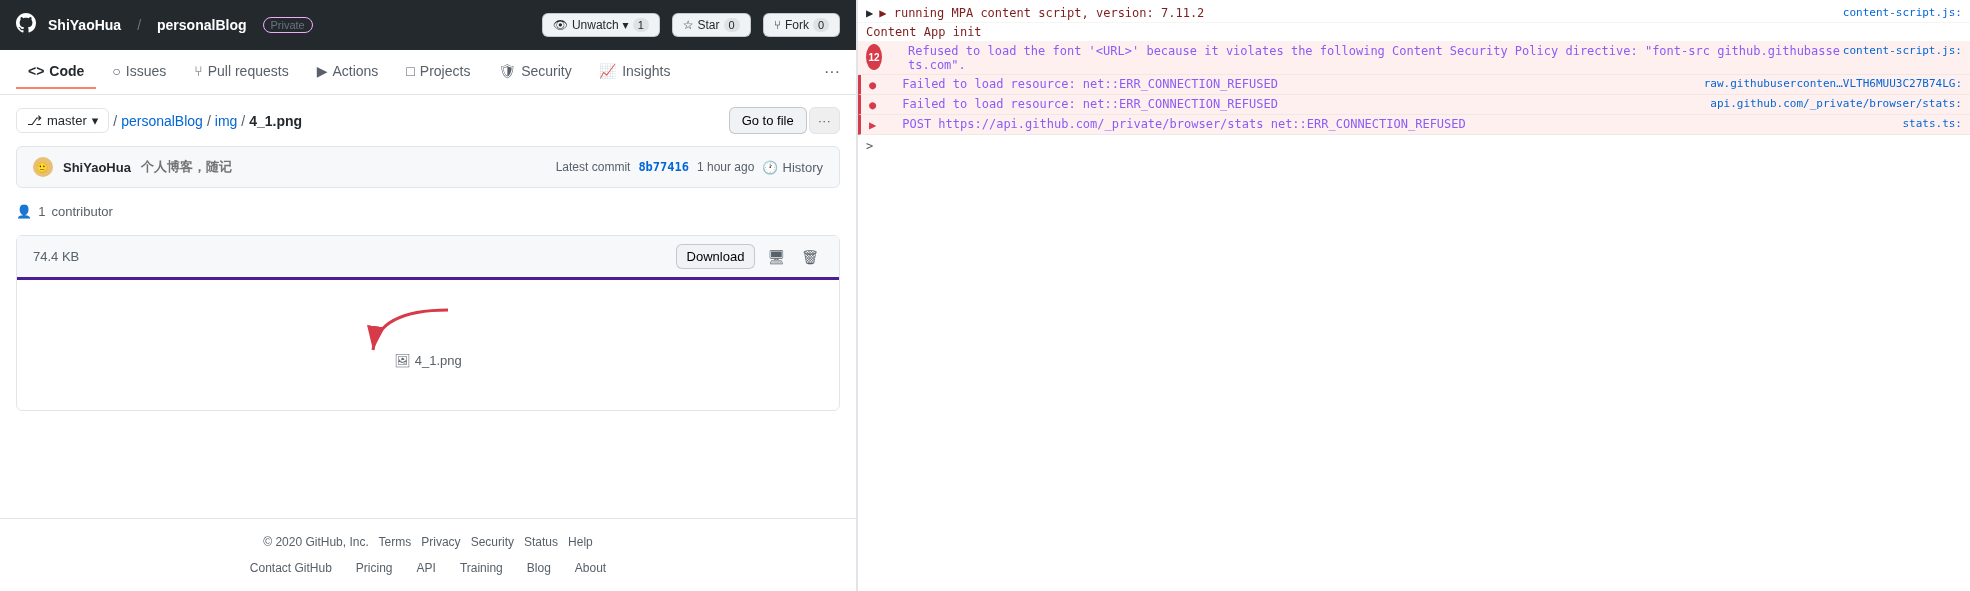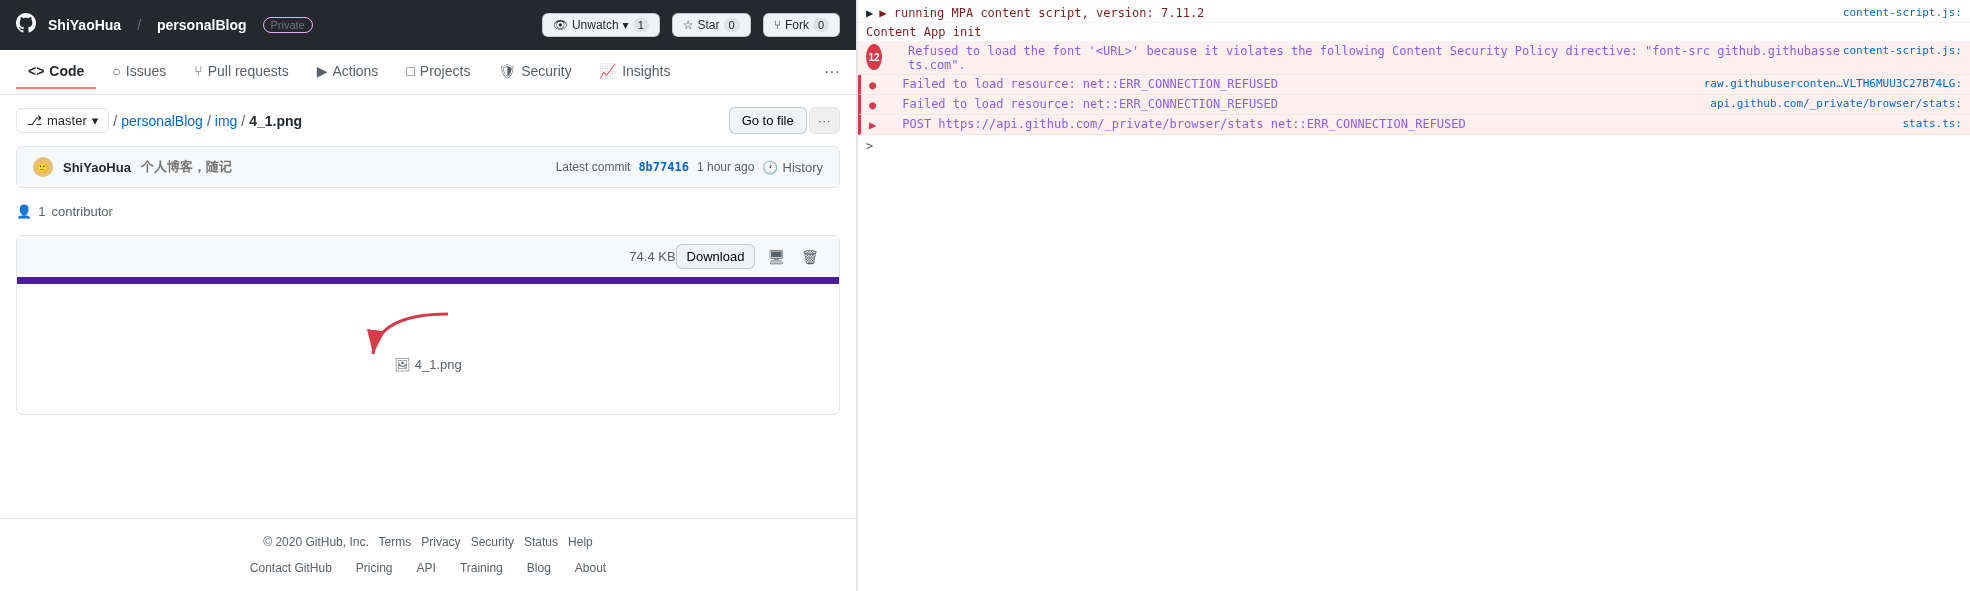--- a/index.html
+++ b/index.html
@@ -43,21 +43,21 @@
     .commit-message { color: #737373; font-size: 13px; font-weight: bold; }
     .commit-right { display: flex; align-items: center; gap: 8px; font-size: 12px; color: #586069; }
     .commit-hash { color: #0366d6; font-weight: 600; font-family: monospace; }
     .history-link { display: flex; align-items: center; gap: 4px; color: #586069; text-decoration: none; font-size: 13px; cursor: pointer; }
 
     
     .contributors { margin: 8px 16px 0; display: flex; align-items: center; gap: 6px; font-size: 13px; color: #586069; padding: 8px 0; }
 
     
     .file-viewer { margin: 8px 16px; border: 1px solid #e1e4e8; border-radius: 6px; flex-shrink: 0; }
-    .file-header { display: flex; align-items: center; justify-content: flex-end; padding: 8px 16px; border-bottom: 7px solid #4c1d95; background: #f6f8fa; }
+    .file-header { display: flex; align-items: center; justify-content: space-between; padding: 8px 16px; border-bottom: 3px solid #4c1d95; background: #f6f8fa; }
     .file-size { font-size: 13px; color: #586069; }
     .file-actions { display: flex; align-items: center; gap: 8px; }
     .download-btn { background: #eff3f6; border: 1px solid rgba(27,31,35,0.2); border-radius: 6px; padding: 4px 10px; font-size: 13px; cursor: pointer; }
     .file-icon-btn { color: #586069; cursor: pointer; font-size: 14px; background: none; border: none; padding: 4px; }
     .file-content { padding: 20px; display: flex; flex-direction: column; align-items: center; justify-content: center; min-height: 80px; position: relative; }
     .file-thumbnail { display: flex; align-items: center; gap: 4px; font-size: 13px; color: #586069; }
 
     
     .footer { margin-top: auto; padding: 16px; text-align: center; font-size: 12px; color: #586069; border-top: 1px solid #e1e4e8; }
     .footer-link { color: #586069; text-decoration: none; }

